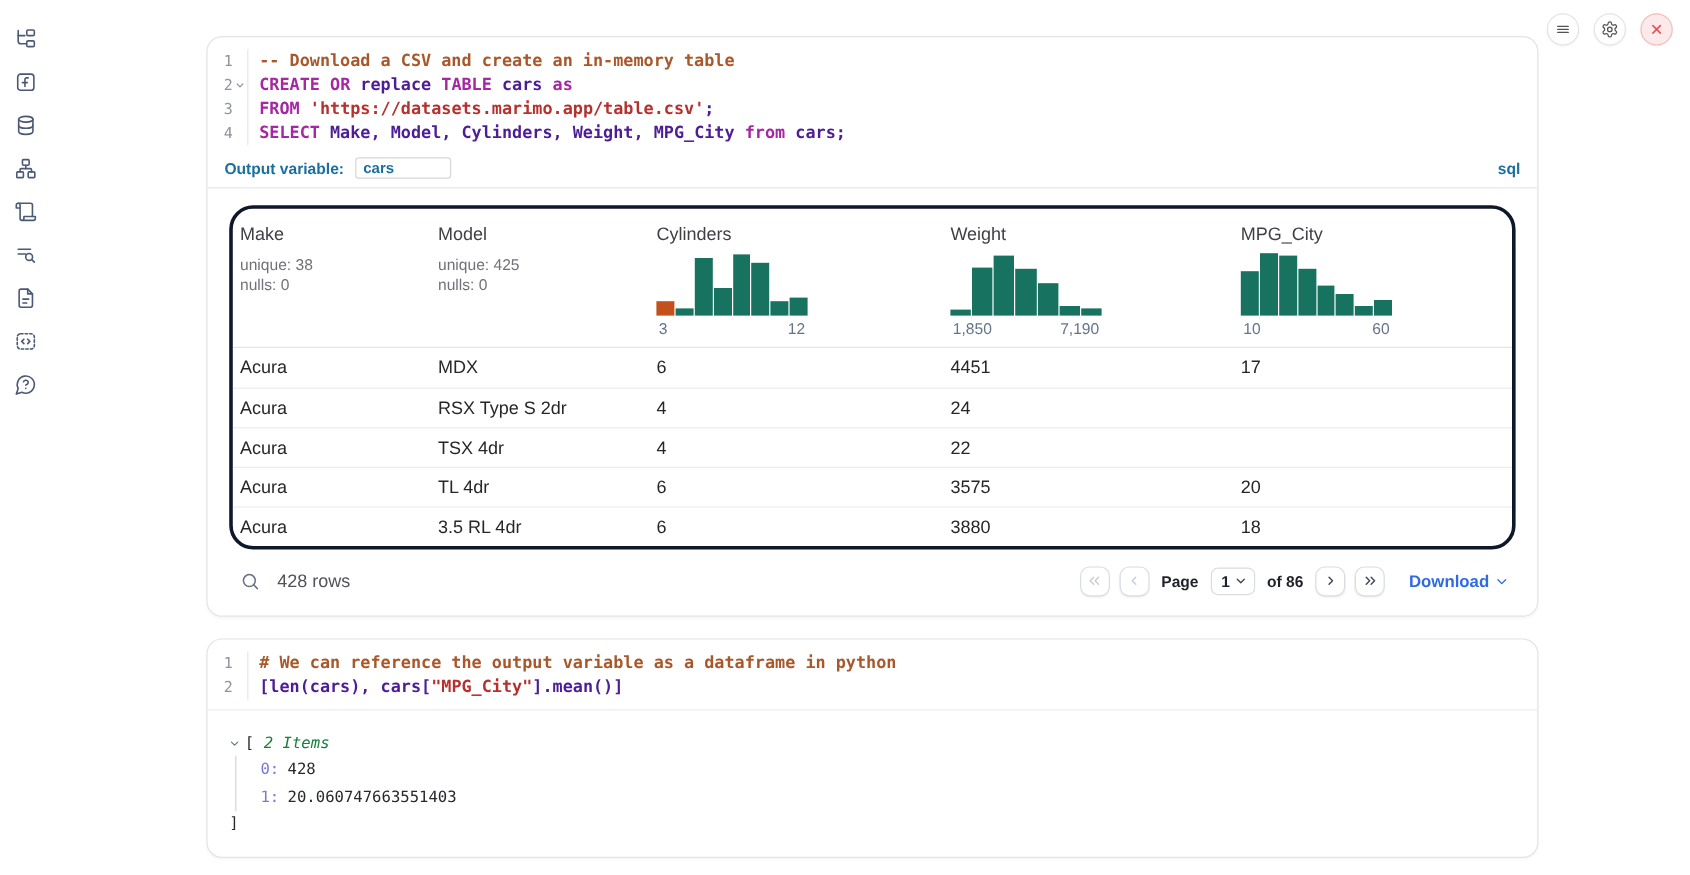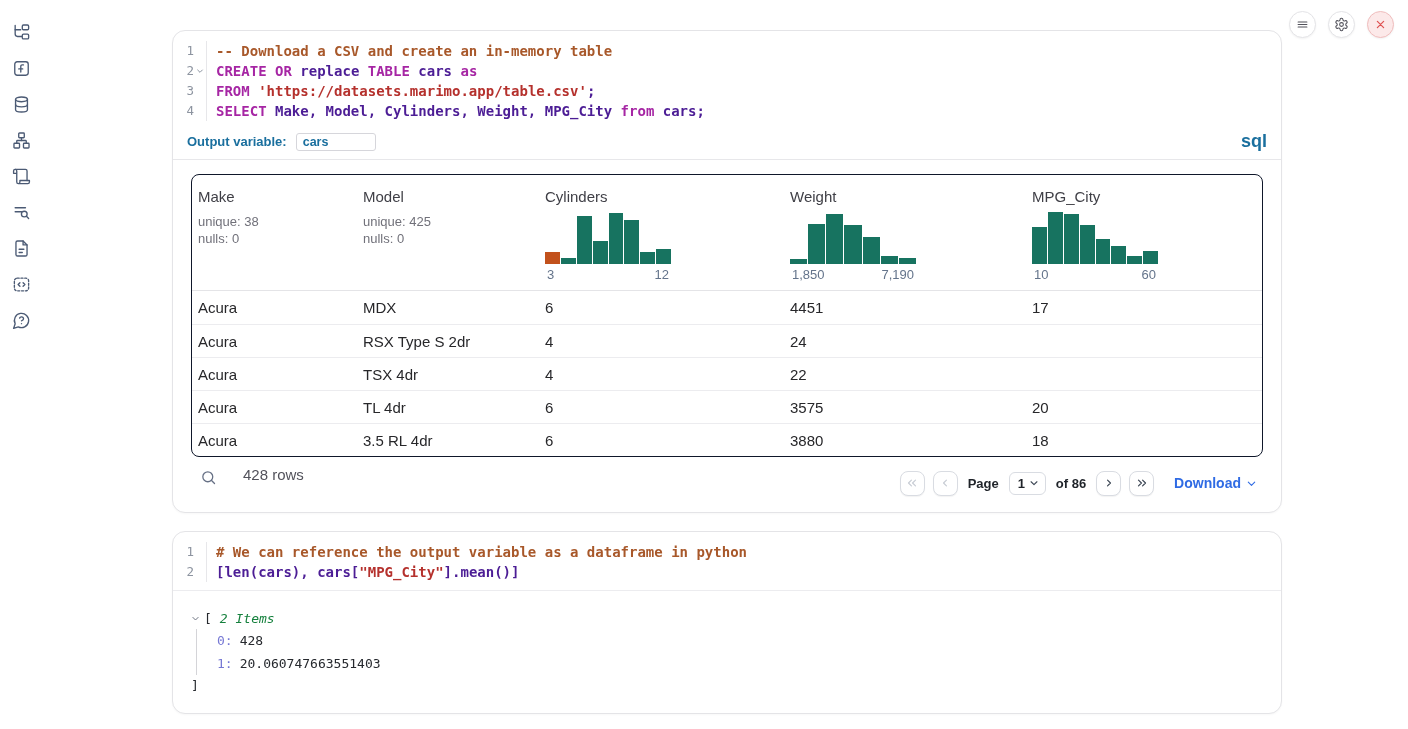--- a/index.html
+++ b/index.html
@@ -37,40 +37,40 @@
   .code-text { padding-left: 9px; white-space: pre; color: #26292e; font-weight: bold; }
   .tk-com { color: #a8582a; }
   .tk-kw  { color: #a626a4; }
   .tk-str { color: #b5312d; }
   .tk-pl  { color: #4c1d95; }
 
   .sql-meta { display: flex; align-items: center; padding: 2px 14px 7px; border-bottom: 1px solid #e7e7ea; }
   .ov-label { color: #1a6f9e; font-weight: 700; font-size: 13px; }
   .ov-input { margin-left: 9px; width: 80px; height: 18px; border: 1px solid #d6d6db; border-radius: 3px;
     padding: 0 6px; font-family: "Liberation Sans", sans-serif; font-size: 12.5px; font-weight: 700; color: #1a6f9e; }
-  .lang-badge { margin-left: auto; color: #1a6f9e; font-weight: 700; font-size: 18px; }
+  .lang-badge { margin-left: auto; color: #1a6f9e; font-weight: 700; font-size: 13px; }
 
   
   .cell-output { padding: 14px 18px 12px; }
-  .table-card { border: 1px solid #0f172a; border-radius: 8px; overflow: hidden; }
+  .table-card { border: 3px solid #0f172a; border-radius: 20px; overflow: hidden; }
   .t-grid { display: grid; grid-template-columns: 165px 182px 245px 242px 1fr; }
   .thead { border-bottom: 1px solid #e4e4e7; }
   .th { padding: 13px 0 8px 6px; cursor: pointer; }
   .col-label { font-size: 15px; color: #3f3f46; }
   .stats { margin-top: 8px; font-size: 13px; color: #71717a; line-height: 17px; }
   .hist { margin-top: 5px; width: 126px; }
   .hist .bars { display: flex; align-items: flex-end; gap: 1px; height: 54px; }
   .hist .bar { flex: 1; cursor: pointer; }
   .hist .axis { display: flex; justify-content: space-between; font-size: 13px; color: #64748b;
     margin-top: 3px; padding: 0 2px; }
   .tr { height: 33px; align-items: center; border-top: 1px solid #ececef; cursor: pointer; }
   .tr:first-child { border-top: none; }
   .td { padding-left: 6px; font-size: 15px; color: #27272a; }
 
-  .table-footer { display: flex; margin-top: 9px; padding: 0 6px; height: 34px; gap: 12px; }
+  .table-footer { display: flex; align-items: center; margin-top: 9px; padding: 0 6px; height: 34px; }
   .search-btn { background: none; border: none; color: #667085; width: 22px; height: 22px;
     display: flex; align-items: center; justify-content: center; cursor: pointer; }
   .search-btn svg { width: 17px; height: 17px; }
   .row-count { margin-left: 12px; font-size: 15px; color: #52525b; }
   .pager { margin-left: auto; display: flex; align-items: center; gap: 8px; }
   .page-btn { width: 25px; height: 25px; border-radius: 8px; border: 1px solid #d9dce2; background: #fff;
     box-shadow: 0 1px 1px rgba(0,0,0,.05); display: flex; align-items: center; justify-content: center;
     color: #3c4654; cursor: pointer; }
   .page-btn svg { width: 14px; height: 14px; }
   .page-btn.disabled { color: #c7ccd4; }

